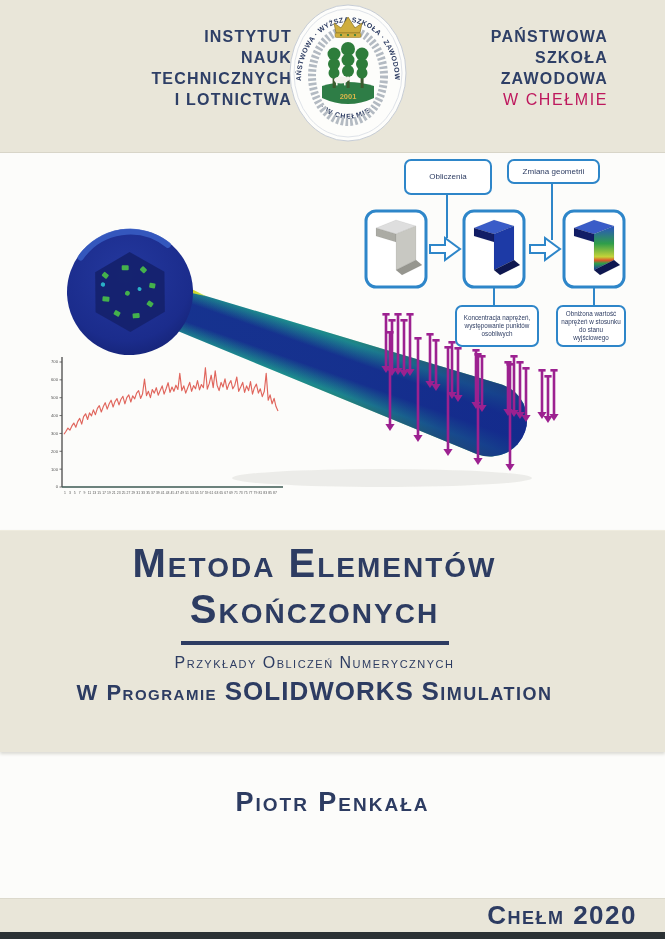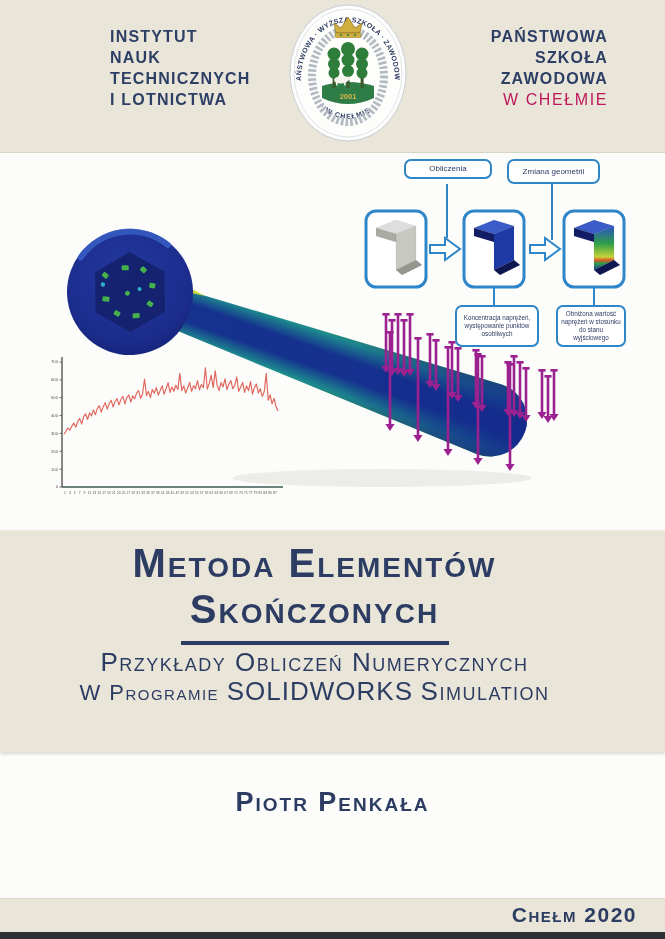--- a/index.html
+++ b/index.html
@@ -8,52 +8,52 @@
     background:#fcfcfa;overflow:hidden;
     font-family:"Liberation Sans",sans-serif;color:#2d3c62;
   }
   .band{position:absolute;left:0;width:665px;background:#e9e6d9;}
   .band-top{top:0;height:152px;border-bottom:1px solid #d8d5c8;}
   .band-title{top:530px;height:222px;box-shadow:0 2px 3px rgba(120,115,95,.25), inset 0 1px 0 #efecdf;}
   .band-bottom{top:898px;height:34px;border-top:1px solid #dcd9cc;}
   .dark-strip{position:absolute;left:0;top:932px;width:665px;height:7px;background:#2b3134;}
 
   
-  .inst-block{position:absolute;left:110px;top:26px;width:182px;
+  .inst-block{position:absolute;left:110px;top:26px;width:182px;text-align:right;
     font-size:16px;font-weight:700;line-height:21px;letter-spacing:1.2px;color:#2e3f66;}
   .univ-block{position:absolute;left:408px;top:26px;width:200px;text-align:right;
     font-size:16px;font-weight:700;line-height:21px;letter-spacing:1.2px;color:#2e3f66;}
   .univ-city{font-weight:400;letter-spacing:1.6px;color:#be185d;}
   .seal-svg{position:absolute;left:288px;top:2px;}
 
   
   .flow-line{position:absolute;width:2px;background:#2e86c9;}
   .flow-box{position:absolute;background:#fff;border:2.5px solid #2e86c9;border-radius:7px;
     display:flex;align-items:center;justify-content:center;text-align:center;
     color:#2d3c62;padding:1px 3px;box-sizing:border-box;line-height:1.2;}
   .flow-box.small{font-size:6.3px;line-height:1.25;}
   .flow-box.top{font-size:8px;}
 
   
   .title-wrap{position:absolute;left:0;top:530px;width:629px;text-align:center;}
   .main-title{padding-top:10px;font-size:40px;line-height:46px;font-weight:700;
     font-variant:small-caps;letter-spacing:2px;color:#2d3c62;}
   .divider{margin:9px auto 4px auto;width:268px;height:4px;background:#2d3c62;}
   .subtitle{font-variant:small-caps;color:#2d3c62;letter-spacing:1.5px;}
-  .sub1{font-size:26px;line-height:27px;font-weight:500;}
-  .sub2{font-size:22px;line-height:31px;font-weight:400;}
+  .sub1{font-size:16px;line-height:27px;font-weight:500;}
+  .sub2{font-size:22px;line-height:31px;font-weight:700;}
   .sub2 .brand{font-variant:normal;font-size:26px;letter-spacing:1px;}
   .sub2 .brand-suffix{font-size:26px;}
 
   .authors{position:absolute;left:0;top:786px;width:665px;text-align:center;
     font-variant:small-caps;font-weight:700;font-size:27px;line-height:32px;
     letter-spacing:2px;color:#2d3c62;}
 
   .imprint{position:absolute;left:0;top:898px;width:637px;height:34px;text-align:right;
-    font-variant:small-caps;font-weight:700;font-size:21px;line-height:34px;
+    font-variant:small-caps;font-weight:700;font-size:26px;line-height:34px;
     letter-spacing:1.5px;color:#2d3c62;}
 
   svg{display:block;}
 </style>
 </head>
 <body>
 
 <div class="cover">
 
   <div class="band band-top">
@@ -352,21 +352,21 @@
         <polygon points="24,52 44,42 50,47 30,57" fill="#0e1750" stroke="rgba(0,0,0,0.12)" stroke-width="0.4"></polygon>
       </g>
     <g id="bracket-stress" transform="translate(210,13)">
         <polygon points="4,10 24,2 44,8 24,16" fill="#3a5cc8" stroke="rgba(0,0,0,0.12)" stroke-width="0.4"></polygon>
         <polygon points="4,10 24,16 24,24 4,18" fill="#121d66" stroke="rgba(0,0,0,0.12)" stroke-width="0.4"></polygon>
         <polygon points="24,16 44,8 44,42 24,52" fill="url(#stressGrad)" stroke="rgba(0,0,0,0.12)" stroke-width="0.4"></polygon>
         <polygon points="24,52 44,42 50,47 30,57" fill="#0e1750" stroke="rgba(0,0,0,0.12)" stroke-width="0.4"></polygon>
       </g>
   </svg>
 
-  <div class="flow-box top" style="left:404px;top:159px;width:88px;height:20px;">
+  <div class="flow-box top" style="left:404px;top:159px;width:88px;height:36px;">
     <span>Obliczenia</span>
   </div>
   <div class="flow-box top" style="left:507px;top:159px;width:93px;height:25px;">
     <span>Zmiana geometrii</span>
   </div>
   <div class="flow-box small" style="left:455px;top:305px;width:84px;height:42px;">
     <span>Koncentracja naprężeń, występowanie punktów osobliwych</span>
   </div>
   <div class="flow-box small" style="left:556px;top:305px;width:70px;height:42px;">
     <span>Obniżona wartość naprężeń w stosunku do stanu wyjściowego</span>

